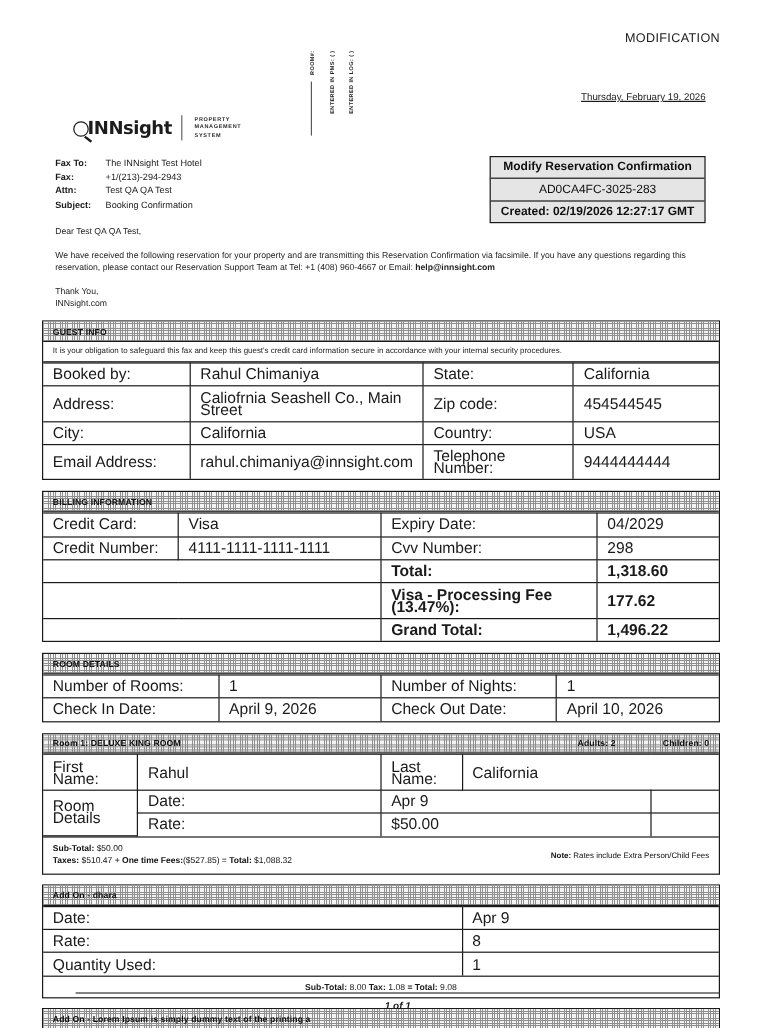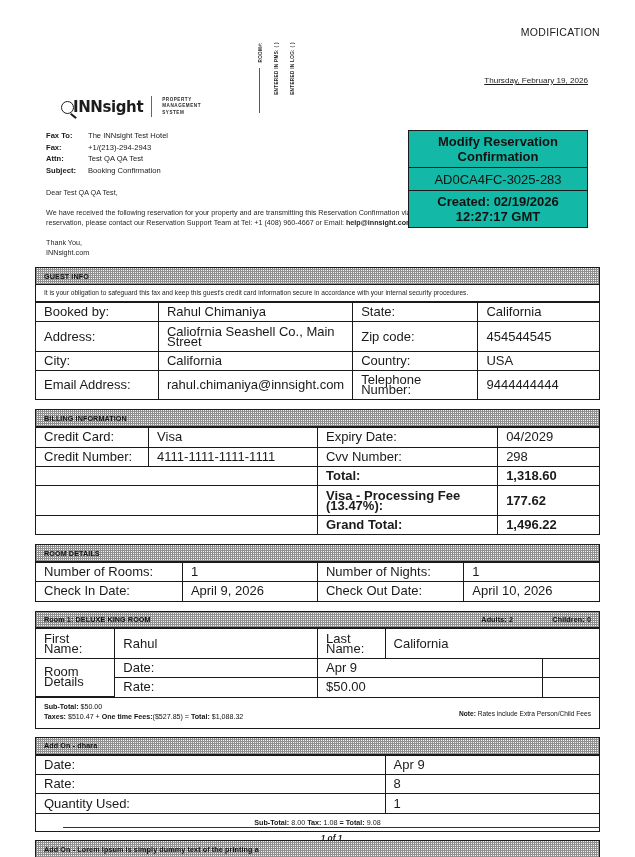--- a/index.html
+++ b/index.html
@@ -136,23 +136,23 @@
   .faxto .row { display: flex; align-items: flex-end; }
   .faxto .lbl { font-weight: bold; width: 42px; flex: 0 0 42px; }
   .faxto .val { }
 
   .confirm-box {
     position: absolute;
     right: 12px;
     top: 0;
     width: 180px;
     border: 1.3px solid #1a1a1a;
-    font-size: 13px;
+    font-size: 10px;
     text-align: center;
-    background: #14b8a6;
+    background: #e5e5e5;
   }
   .confirm-box .cb {
     padding: 3.2px 2px;
     border-bottom: 1.2px solid #1a1a1a;
   }
   .confirm-box .cb:last-child { border-bottom: none; }
   .confirm-box .b { font-weight: bold; }
 
   
   .letter {

